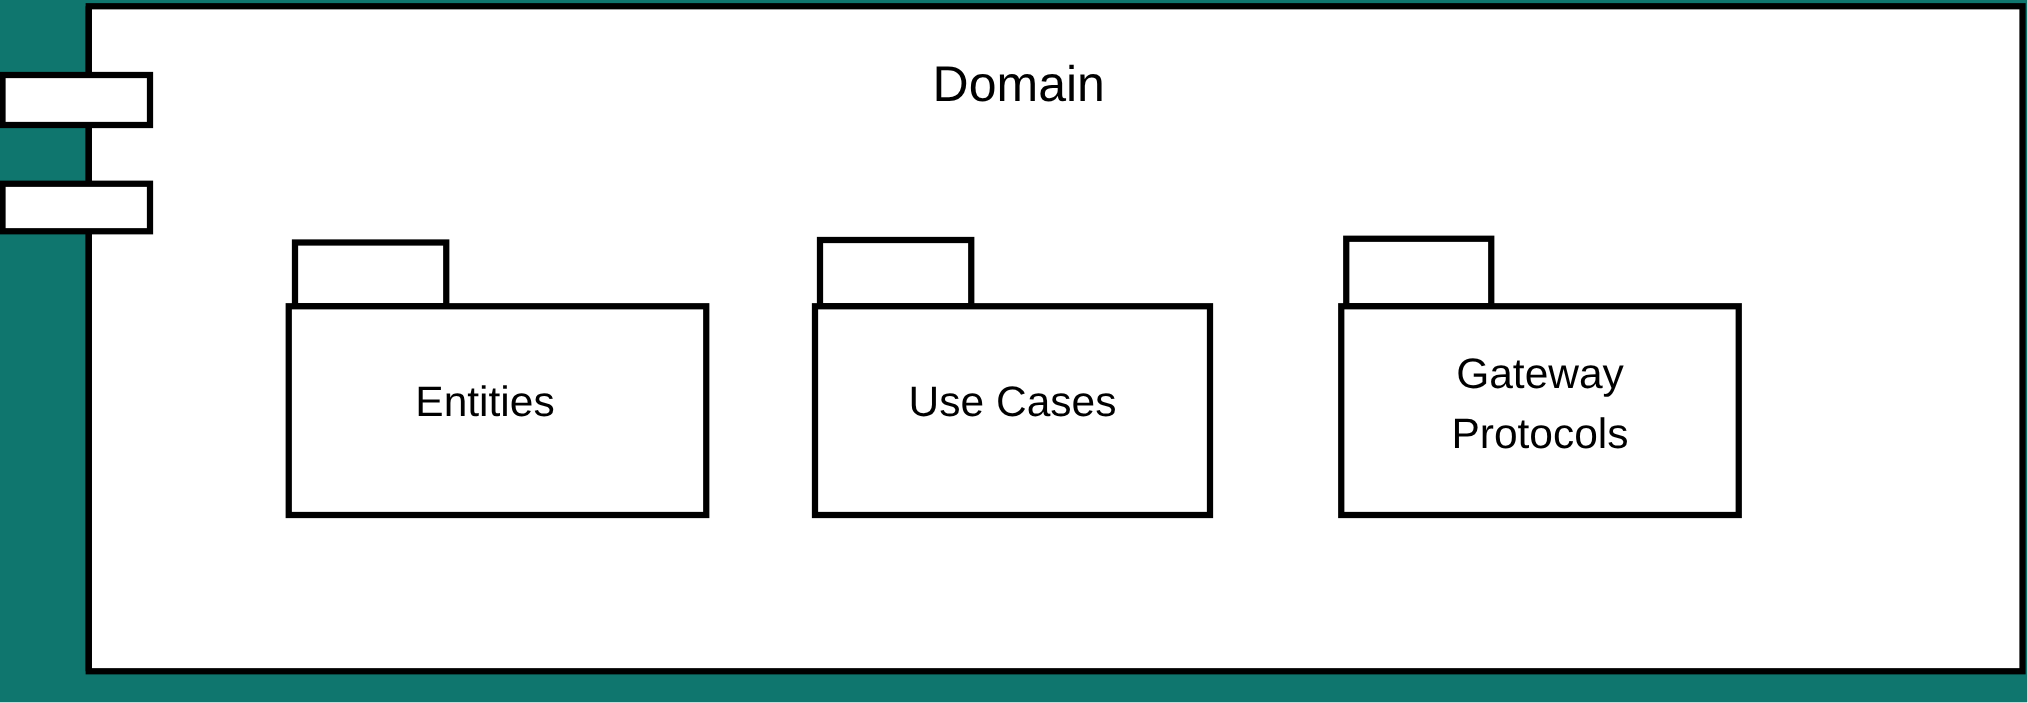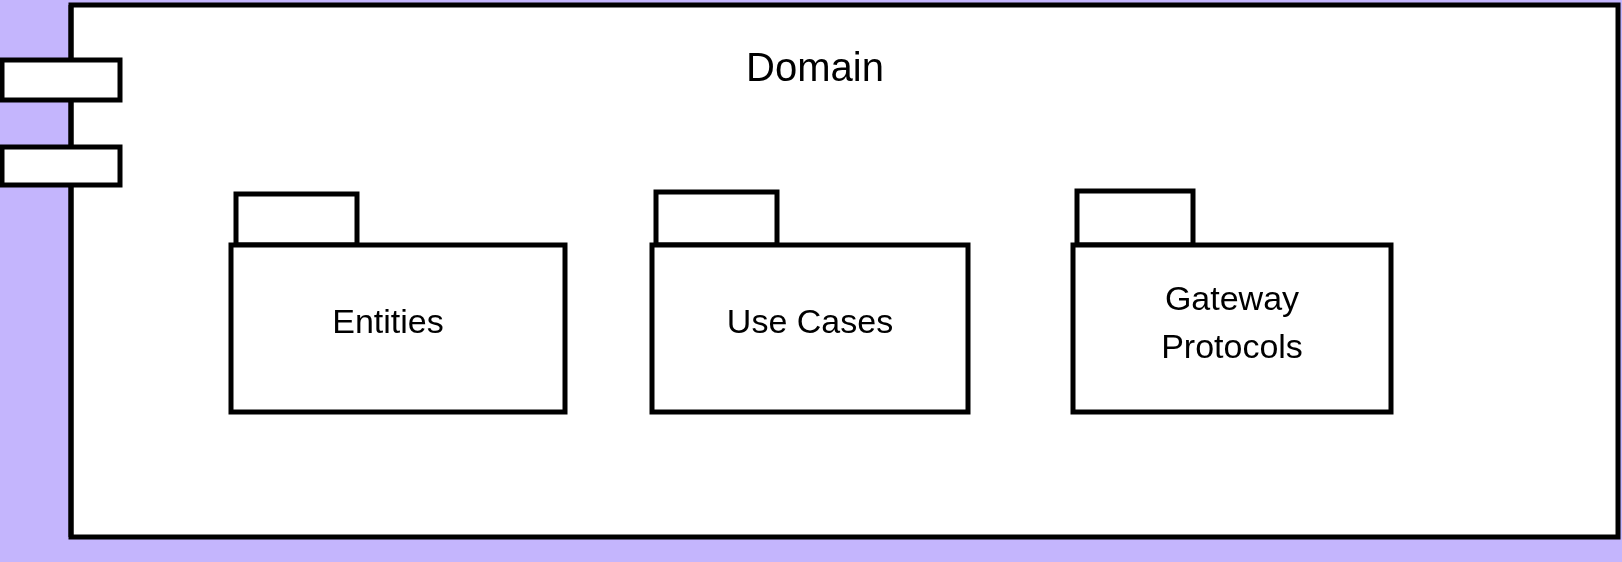--- a/index.html
+++ b/index.html
@@ -11,21 +11,21 @@
   body {
     width: 1622px;
     height: 562px;
     font-family: "Liberation Sans", sans-serif;
     overflow: hidden;
   }
   #diagram-root {
     position: relative;
     width: 1622px;
     height: 562px;
-    background: #c4b5fd;
+    background: #0f766e;
   }
   svg.diagram-canvas {
     display: block;
     width: 1622px;
     height: 562px;
   }
   .shape-stroke {
     fill: #ffffff;
     stroke: #000000;
     stroke-width: 5;

